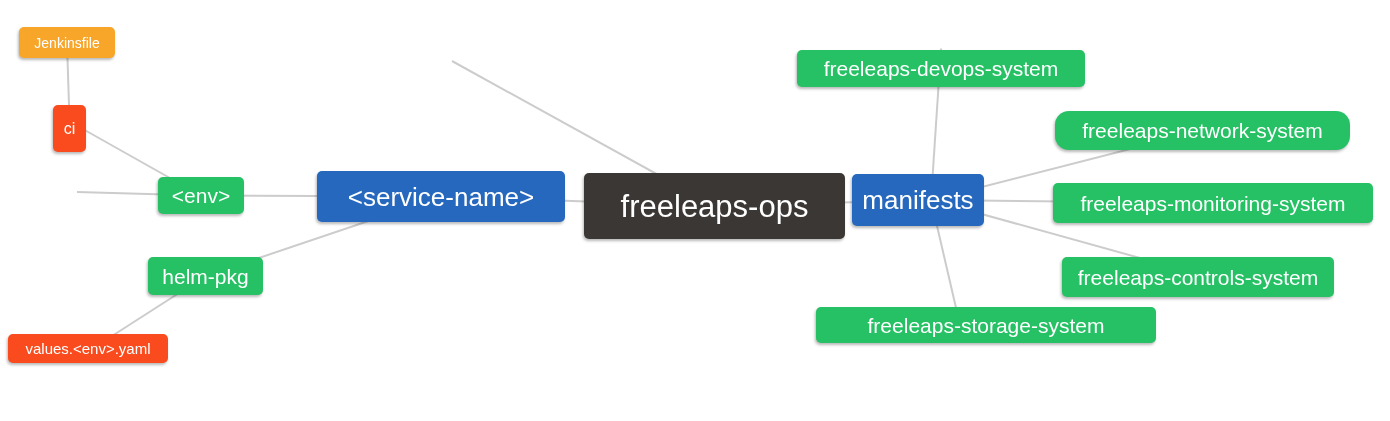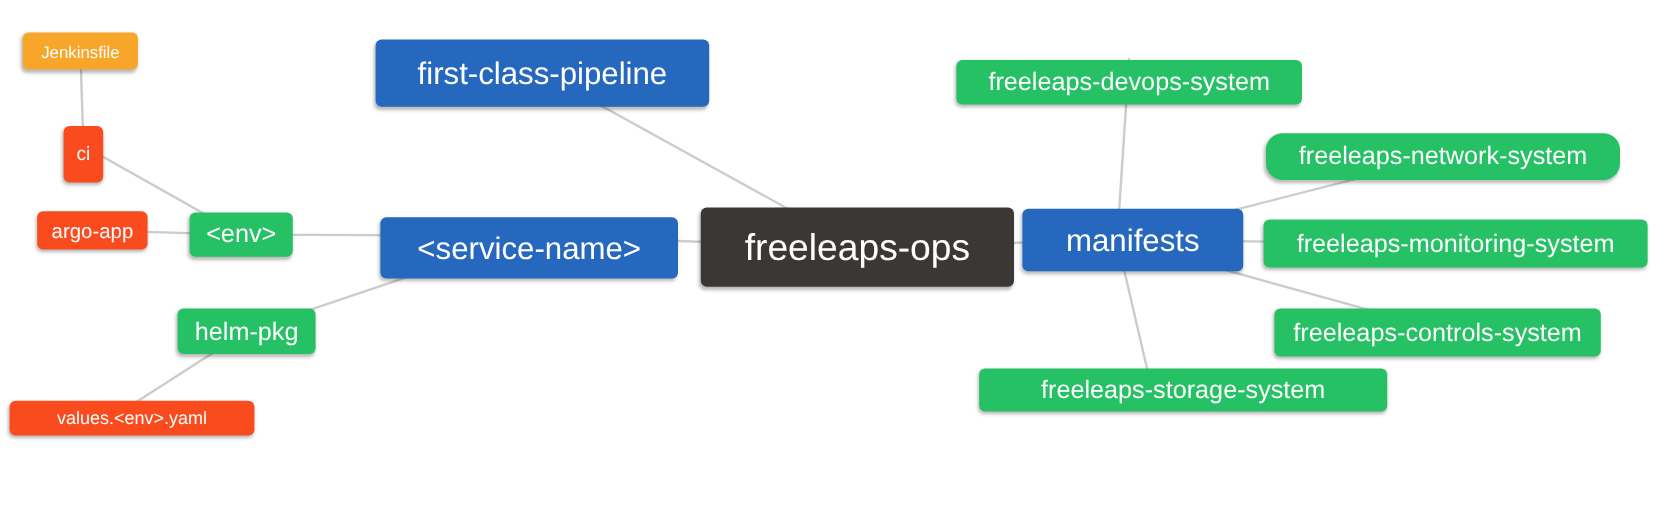--- a/index.html
+++ b/index.html
@@ -53,26 +53,24 @@
       <line x1="441" y1="196.5" x2="714.5" y2="206" stroke="#cccccc" stroke-width="2"></line>
       <line x1="714.5" y1="206" x2="931" y2="200" stroke="#cccccc" stroke-width="2"></line>
       <line x1="931" y1="200" x2="941" y2="48.5" stroke="#cccccc" stroke-width="2"></line>
       <line x1="931" y1="200" x2="1202.5" y2="130.5" stroke="#cccccc" stroke-width="2"></line>
       <line x1="931" y1="200" x2="1213" y2="203" stroke="#cccccc" stroke-width="2"></line>
       <line x1="931" y1="200" x2="1208.5" y2="277" stroke="#cccccc" stroke-width="2"></line>
       <line x1="931" y1="200" x2="960" y2="325" stroke="#cccccc" stroke-width="2"></line>
     </svg>
 <div class="node" style="left: 19px; top: 27px; width: 96px; height: 31px; font-size: 14px; background: rgb(247, 166, 42); color: rgb(255, 255, 255);">Jenkinsfile</div>
     <div class="node" style="left: 53px; top: 105px; width: 33px; height: 47px; font-size: 16px; background: rgb(249, 75, 29); color: rgb(255, 255, 255);">ci</div>
-    <div class="node" style="left: 31px; top: 176px; width: 92px; height: 32px; font-size: 17px; background: rgb(249, 75, 29); color: rgb(255, 255, 255);">argo-app</div>
     <div class="node" style="left: 158px; top: 177px; width: 86px; height: 37px; font-size: 21px; background: rgb(37, 193, 100); color: rgb(255, 255, 255);">&lt;env&gt;</div>
     <div class="node" style="left: 148px; top: 257px; width: 115px; height: 38px; font-size: 21px; background: rgb(37, 193, 100); color: rgb(255, 255, 255);">helm-pkg</div>
-    <div class="node" style="left: 8px; top: 334px; width: 204px; height: 29px; font-size: 15px; background: rgb(249, 75, 29); color: rgb(255, 255, 255);">values.&lt;env&gt;.yaml</div>
-    <div class="node" style="left: 313px; top: 33px; width: 278px; height: 56px; font-size: 26px; background: rgb(37, 104, 189); color: rgb(255, 255, 255);">first-class-pipeline</div>
-    <div class="node" style="left: 317px; top: 171px; width: 248px; height: 51px; font-size: 26px; background: rgb(37, 104, 189); color: rgb(255, 255, 255); margin-top: 10px;">&lt;service-name&gt;</div>
+    <div class="node" style="left: 8px; top: 334px; width: 160px; height: 29px; font-size: 15px; background: rgb(249, 75, 29); color: rgb(255, 255, 255);">values.&lt;env&gt;.yaml</div>
+    <div class="node" style="left: 317px; top: 171px; width: 248px; height: 51px; font-size: 26px; background: rgb(37, 104, 189); color: rgb(255, 255, 255);">&lt;service-name&gt;</div>
     <div class="node" style="left: 584px; top: 173px; width: 261px; height: 66px; font-size: 31px; background: rgb(59, 55, 53); color: rgb(255, 255, 255);">freeleaps-ops</div>
-    <div class="node" style="left: 852px; top: 174px; width: 184px; height: 52px; font-size: 26px; background: rgb(37, 104, 189); color: rgb(255, 255, 255);">manifests</div>
+    <div class="node" style="left: 852px; top: 174px; width: 132px; height: 52px; font-size: 26px; background: rgb(37, 104, 189); color: rgb(255, 255, 255);">manifests</div>
     <div class="node" style="left: 797px; top: 30px; width: 288px; height: 37px; font-size: 21px; background: rgb(37, 193, 100); color: rgb(255, 255, 255); margin-top: 20px;">freeleaps-devops-system</div>
     <div class="node" style="left: 1055px; top: 111px; width: 295px; height: 39px; font-size: 21px; background: rgb(37, 193, 100); color: rgb(255, 255, 255); border-radius: 14px;">freeleaps-network-system</div>
     <div class="node" style="left: 1053px; top: 183px; width: 320px; height: 40px; font-size: 21px; background: rgb(37, 193, 100); color: rgb(255, 255, 255);">freeleaps-monitoring-system</div>
     <div class="node" style="left: 1062px; top: 257px; width: 272px; height: 40px; font-size: 21px; background: rgb(37, 193, 100); color: rgb(255, 255, 255);">freeleaps-controls-system</div>
     <div class="node" style="left: 816px; top: 307px; width: 340px; height: 36px; font-size: 21px; background: rgb(37, 193, 100); color: rgb(255, 255, 255);">freeleaps-storage-system</div>
   </div>
 
 </body></html>

